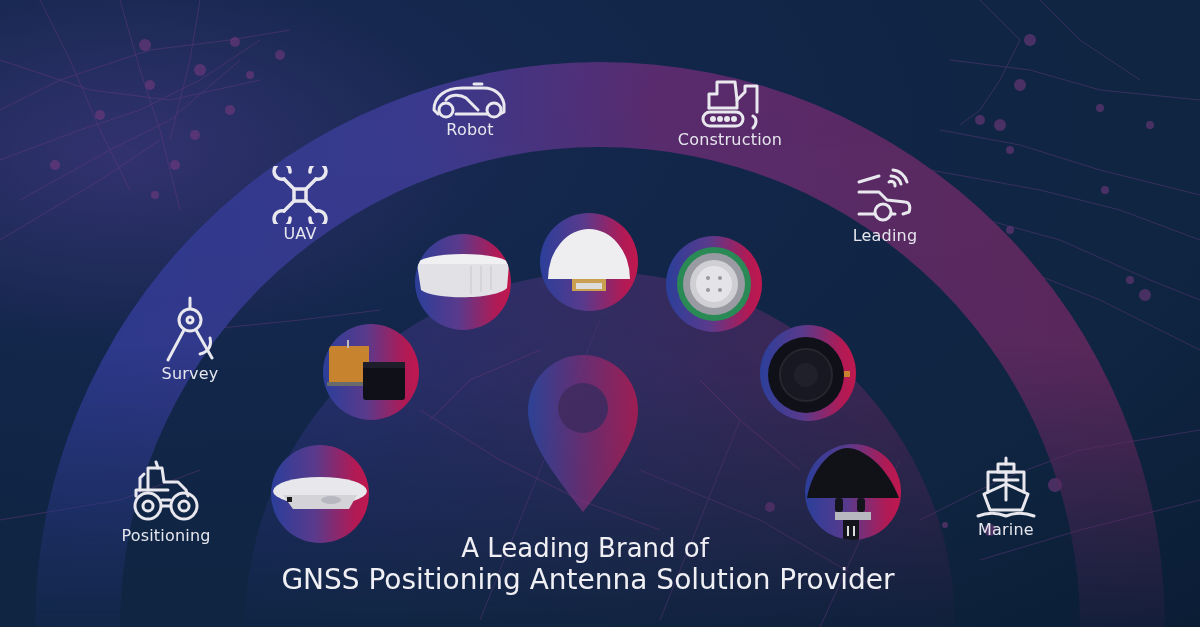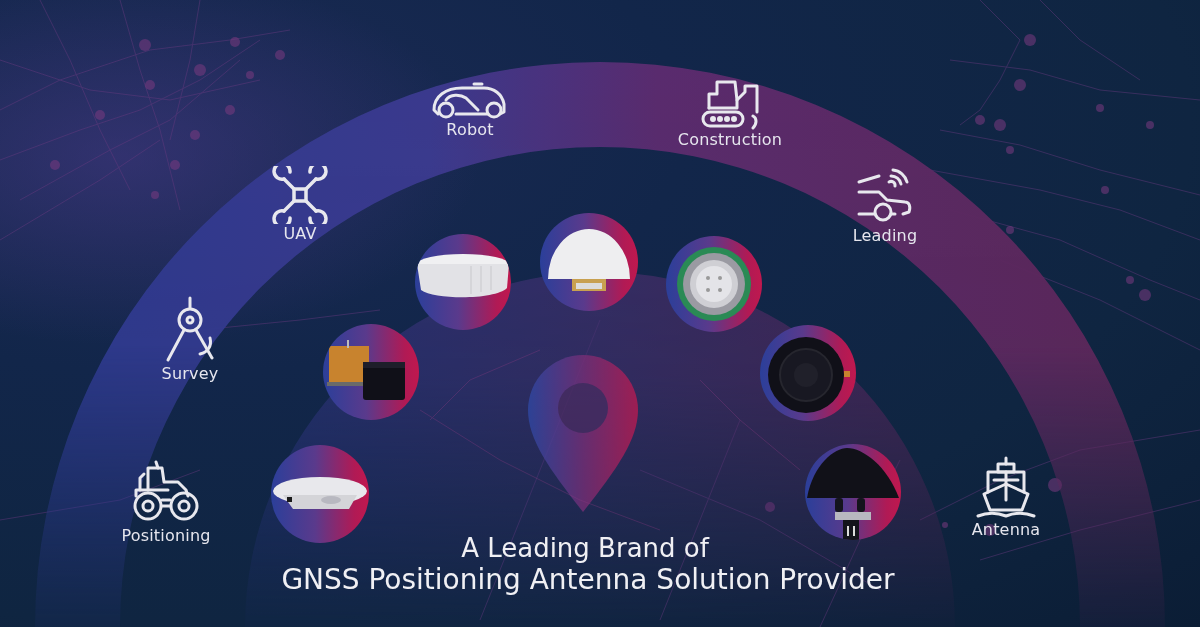--- a/index.html
+++ b/index.html
@@ -210,21 +210,21 @@
   <div class="app" style="left:936px;top:456px;">
     <svg class="ico" width="64" height="64" viewBox="0 0 64 64" fill="none" stroke="#e8e8ee" stroke-width="3" stroke-linecap="round" stroke-linejoin="round">
       <path d="M32 2 L32 8"></path>
       <rect x="24" y="8" width="16" height="8"></rect>
       <path d="M14 36 L14 16 L50 16 L50 36"></path>
       <path d="M20 24 L44 24"></path>
       <path d="M32 16 L32 44"></path>
       <path d="M10 38 L32 28 L54 38 L48 54 L16 54 Z"></path>
       <path d="M4 60 C14 56 22 56 32 60 C42 56 50 56 60 60"></path>
     </svg>
-    <span class="lbl">Antenna</span>
+    <span class="lbl">Marine</span>
   </div>
 
   <div class="prod" style="left:271px;top:445px;width:98px;height:98px;">
     <svg width="98" height="98" viewBox="0 0 98 98">
       <ellipse cx="49" cy="46" rx="47" ry="14" fill="#e8e8ec"></ellipse>
       <path d="M12 50 L86 50 L78 64 L22 64 Z" fill="#d4d4d8"></path>
       <ellipse cx="60" cy="55" rx="10" ry="4" fill="#b8b8c0"></ellipse>
       <rect x="16" y="52" width="5" height="5" fill="#1a1a1a"></rect>
     </svg>
   </div>

